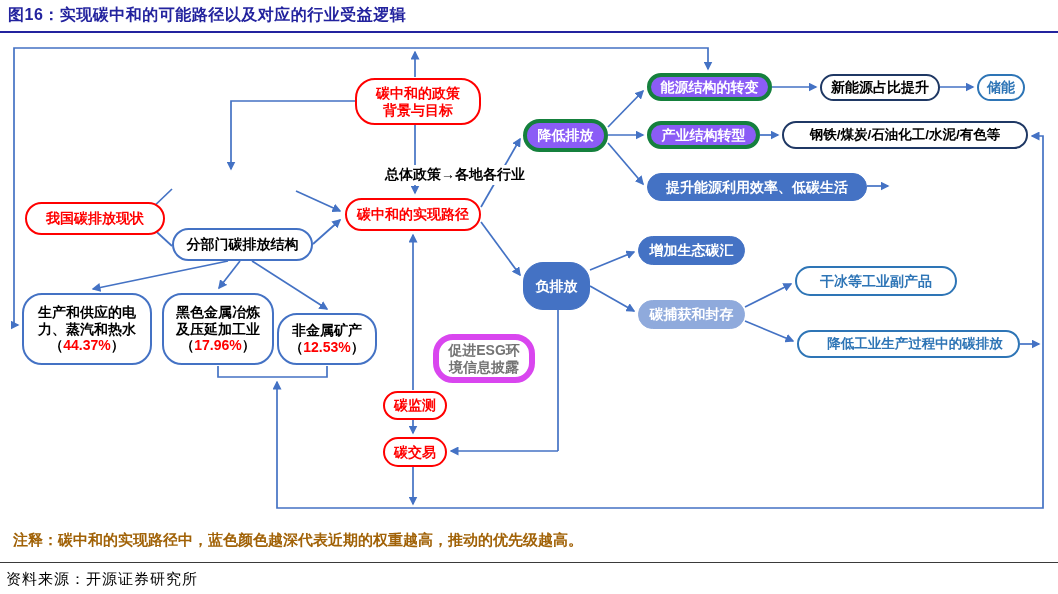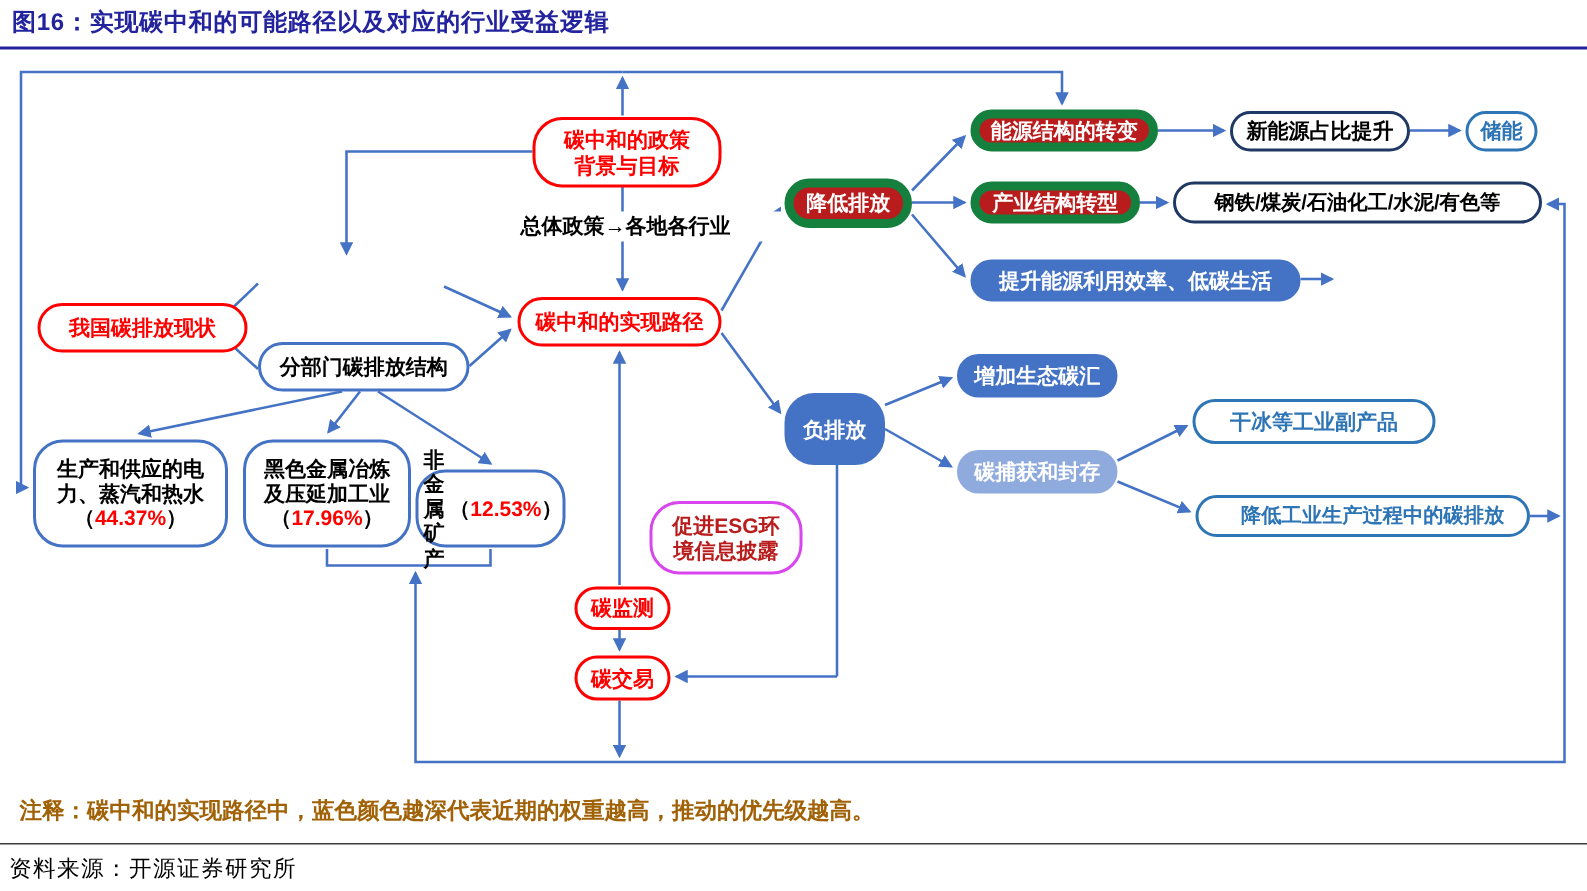--- a/index.html
+++ b/index.html
@@ -9,28 +9,28 @@
   .fig-title{position:absolute;left:8px;top:5px;font-size:16px;font-weight:bold;color:#23239E;letter-spacing:.5px;white-space:nowrap;}
   .title-rule{position:absolute;left:0;top:31px;width:1058px;border-top:2px solid #23239E;}
 
   svg.connectors{position:absolute;left:0;top:0;z-index:1;}
 
   .node{position:absolute;z-index:2;display:flex;align-items:center;justify-content:center;
         text-align:center;font-weight:bold;font-size:14px;line-height:1.18;white-space:pre-line;
         background:#fff;box-sizing:border-box;border-radius:20px;}
   .red-box{border:2px solid #FF0000;color:#FF0000;}
   .blue-outline{border:2px solid #4472C4;color:#000;}
-  .navy-fill{background:#b91c1c;color:#fff;border:6px solid #15803d;}
+  .navy-fill{background:#8b5cf6;color:#fff;border:4px solid #15803d;}
   .mid-fill{background:#4472C4;color:#fff;border:1px solid #4472C4;}
   .light-fill{background:#8FAADC;color:#fff;border:1px solid #8FAADC;}
   .navy-outline{border:2px solid #1F3864;color:#000;}
   .blue2-outline{border:2px solid #2E75B6;color:#2E75B6;}
-  .green-box{border:2px solid #d946ef;color:#b91c1c;}
+  .green-box{border:6px solid #d946ef;color:#737373;}
   .free-text{position:absolute;z-index:2;font-weight:bold;font-size:14px;color:#000;background:#fff;
-             text-align:left;white-space:nowrap;padding:1px 2px;}
+             text-align:right;white-space:nowrap;padding:1px 2px;margin-top:24px;}
 
   .pct-line{color:#000;}
   .pct{color:#FF0000;}
 
   
   #n-policy{left:355px;top:78px;width:126px;height:47px;}
   #n-status{left:25px;top:202px;width:140px;height:33px;}
   #n-absolute{left:172px;top:173px;width:124px;height:33px;}
   #n-sector{left:172px;top:228px;width:141px;height:33px;}
   #n-path{left:345px;top:198px;width:136px;height:33px;}
@@ -42,21 +42,21 @@
   #n-ecosink{left:638px;top:236px;width:107px;height:29px;}
   #n-ccs{left:638px;top:300px;width:107px;height:29px;}
   #n-newenergy{left:820px;top:74px;width:120px;height:27px;}
   #n-storage{left:977px;top:74px;width:48px;height:27px;}
   #n-steel{left:782px;top:121px;width:246px;height:28px;font-size:13.5px;}
   #n-green{left:892px;top:172px;width:144px;height:28px;}
   #n-dryice{left:795px;top:266px;width:162px;height:30px;}
   #n-indcarbon{left:797px;top:330px;width:223px;height:28px;font-size:13.5px;padding-left:13px;}
   #n-power{left:22px;top:293px;width:130px;height:72px;flex-direction:column;}
   #n-ferrous{left:162px;top:293px;width:112px;height:72px;flex-direction:column;}
-  #n-nonmetal{left:277px;top:313px;width:100px;height:52px;flex-direction:row;}
+  #n-nonmetal{left:277px;top:313px;width:100px;height:52px;flex-direction:column;}
   #n-esg{left:433px;top:334px;width:102px;height:49px;}
   #n-monitor{left:383px;top:391px;width:64px;height:29px;}
   #n-trading{left:383px;top:437px;width:64px;height:30px;}
   #t-overall{left:345px;top:141px;width:178px;}
 
   .note-text{position:absolute;left:13px;top:531px;font-size:15px;font-weight:bold;color:#a16207;white-space:nowrap;}
   .bottom-rule{position:absolute;left:0;top:562px;width:1058px;border-top:1px solid #3a3a3a;}
   .source-line{position:absolute;left:6px;top:570px;font-size:15px;color:#000;
                font-family:"DejaVu Serif",serif;letter-spacing:1px;white-space:nowrap;}
 </style>

